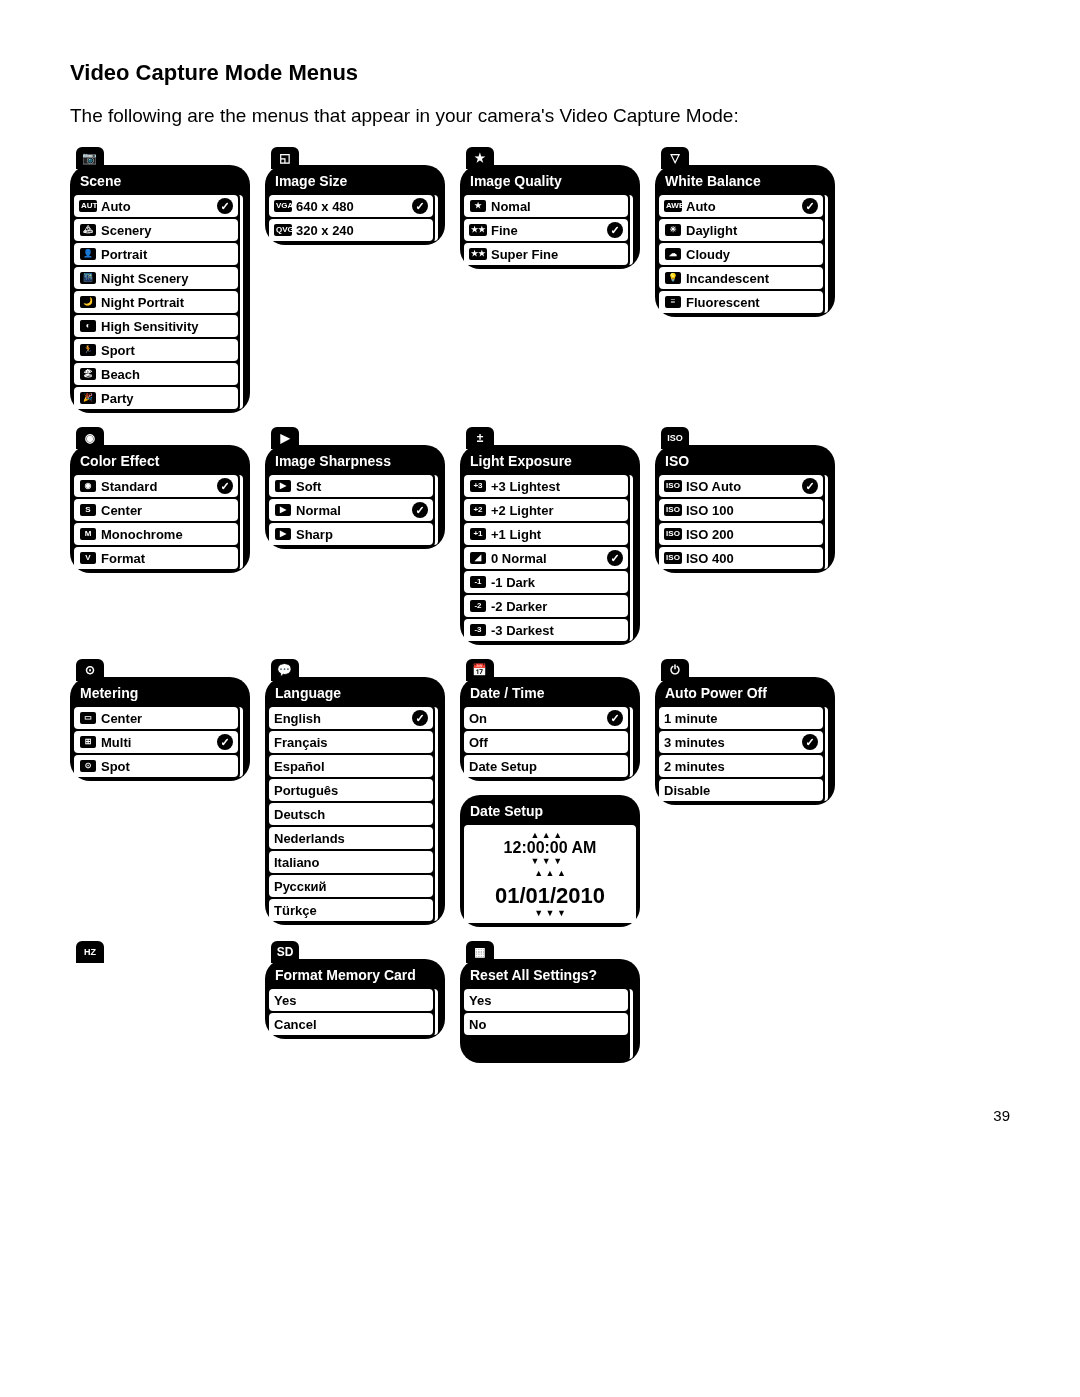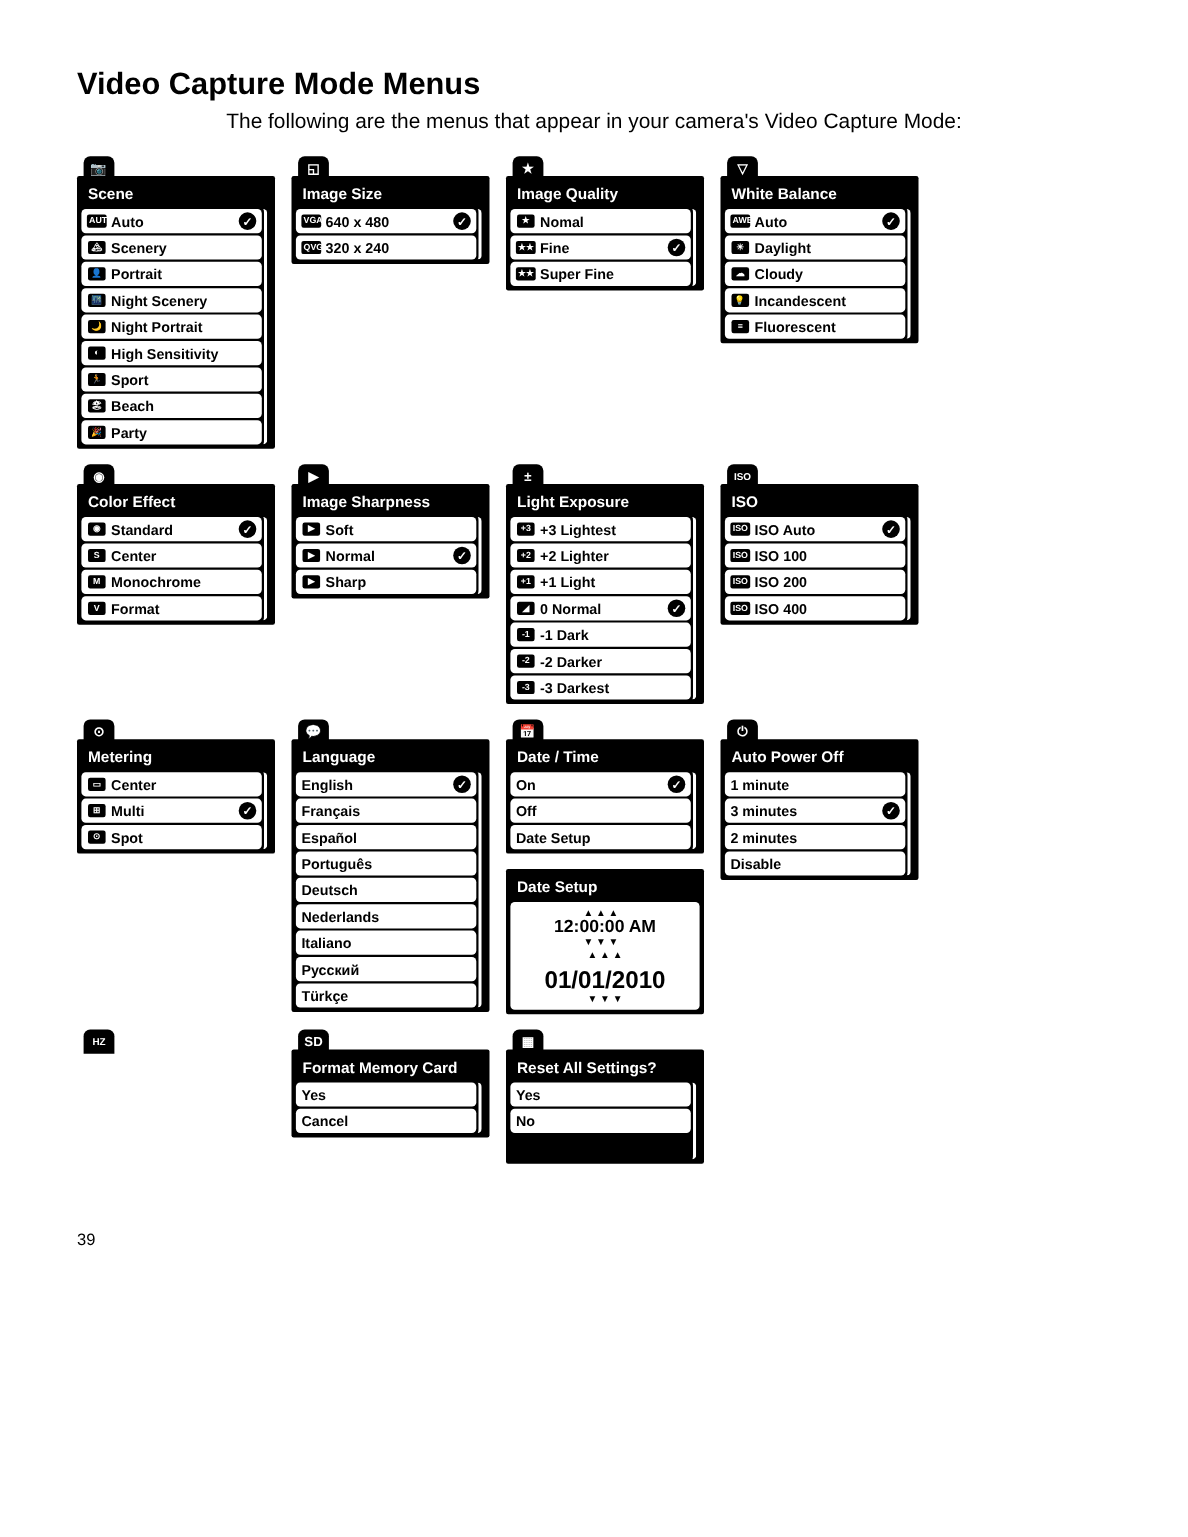--- a/index.html
+++ b/index.html
@@ -4,27 +4,27 @@
 <style>
   * { box-sizing: border-box; }
   body {
     font-family: Arial, Helvetica, sans-serif;
     margin: 0;
     padding: 60px 70px 40px 70px;
     background: #fff;
     width: 1080px;
     color: #000;
   }
-  .title { font-size: 28px; font-weight: bold; margin-bottom: 8px; }
-  .intro { font-size: 19px; margin-bottom: 20px; text-align: center; }
+  .title { font-size: 22px; font-weight: bold; margin-bottom: 19px; }
+  .intro { font-size: 19px; margin-bottom: 20px; }
   .grid { display: grid; grid-template-columns: repeat(4, 195px); column-gap: 0; }
   .col { display: flex; flex-direction: column; align-items: flex-start; }
   .menu {
     background: #000;
-    border-radius: 2px;
+    border-radius: 20px;
     width: 180px;
     padding: 4px;
     margin-bottom: 14px;
     color: #fff;
     position: relative;
   }
   .tab {
     width: 28px; height: 22px;
     background: #000;
     border-radius: 6px 6px 0 0;
@@ -74,21 +74,21 @@
   }
   .date-setup-body {
     background:#fff; color:#000; border-radius:4px;
     padding: 6px 4px;
     text-align:center;
     font-weight:bold;
   }
   .date-setup-body .line1 { font-size:16px; }
   .date-setup-body .line2 { font-size:22px; margin-top:6px;}
   .arrows-row { display:flex; justify-content:space-around; font-size:9px; line-height:8px;}
-  .page-num { text-align:left; font-size:15px; margin-top:47px;}
+  .page-num { text-align:right; font-size:15px; margin-top:30px;}
   .iconbox {
     background:#000; color:#fff; font-size:8px; font-weight:bold;
     padding:1px 2px; border-radius:2px; display:inline-block;
     line-height:10px; min-width:16px; text-align:center;
   }
 </style>
 </head>
 <body>
 
 <div class="title">Video Capture Mode Menus</div>

